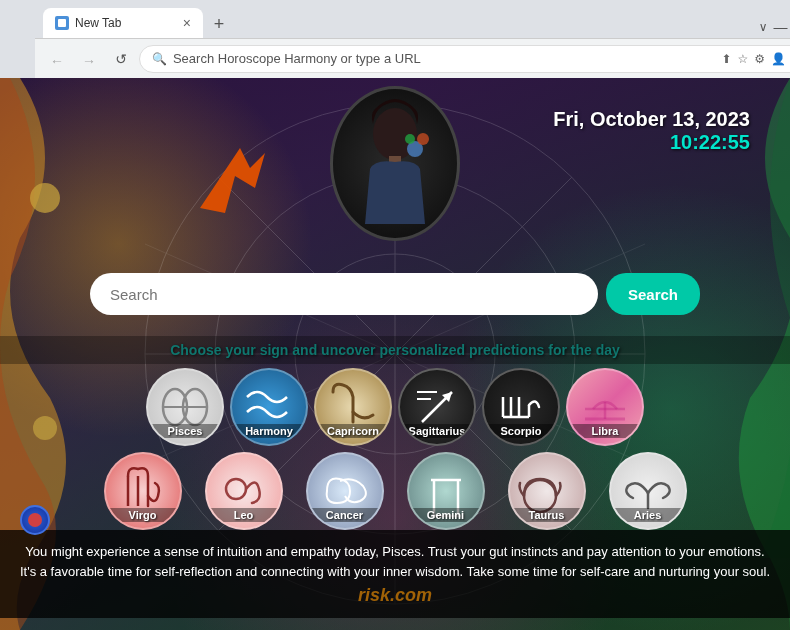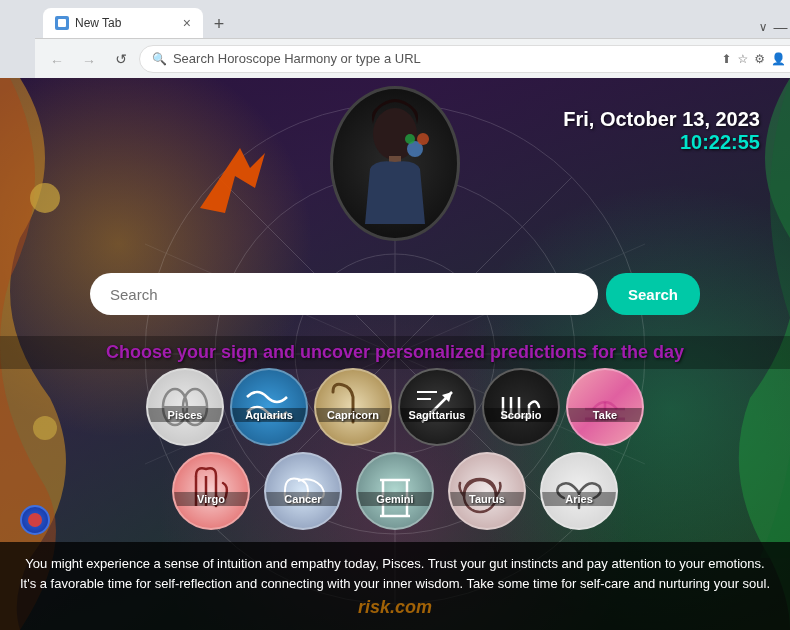--- a/index.html
+++ b/index.html
@@ -21,45 +21,45 @@
     .address-text { flex: 1; font-size: 13px; color: #555; }
     .address-right { display: flex; align-items: center; gap: 6px; color: #666; font-size: 12px; }
 
     
     .page-content { width: 790px; height: 552px; position: relative; overflow: hidden; }
 
     
     .bg-main { width: 100%; height: 100%; background: linear-gradient(135deg, #2a1a3e 0%, #4a2060 30%, #1a3a2a 70%, #2a4a1a 100%); position: absolute; }
 
     
-    .datetime-box { position: absolute; top: 30px; right: 30px; text-align: right; }
+    .datetime-box { position: absolute; top: 30px; right: 40px; text-align: right; }
     .date-text { color: white; font-size: 20px; font-weight: bold; text-shadow: 1px 1px 3px rgba(0,0,0,0.8); }
     .time-text { color: #00e5cc; font-size: 20px; font-weight: bold; text-shadow: 1px 1px 3px rgba(0,0,0,0.8); }
 
     
     .search-container { position: absolute; top: 195px; left: 90px; right: 90px; display: flex; gap: 8px; align-items: center; }
     .search-input { flex: 1; height: 42px; border-radius: 24px; border: none; padding: 0 20px; font-size: 15px; color: #555; background: white; outline: none; }
     .search-btn { background: #00c9a7; color: white; border: none; border-radius: 20px; padding: 0 22px; height: 42px; font-size: 15px; font-weight: bold; cursor: pointer; white-space: nowrap; }
 
     
-    .tagline { position: absolute; top: 258px; left: 0; right: 0; text-align: center; color: #a21caf; font-size: 18px; font-weight: bold; text-shadow: 1px 1px 3px rgba(0,0,0,0.8); background: rgba(0,0,0,0.3); padding: 6px; }
+    .tagline { position: absolute; top: 258px; left: 0; right: 0; text-align: center; color: #0f766e; font-size: 14px; font-weight: bold; text-shadow: 1px 1px 3px rgba(0,0,0,0.8); background: rgba(0,0,0,0.3); padding: 6px; }
     .zodiac-item { display: flex; flex-direction: column; align-items: center; cursor: pointer; }
     .zodiac-circle { width: 78px; height: 78px; border-radius: 50%; overflow: hidden; border: 2px solid rgba(255,255,255,0.3); display: flex; align-items: center; justify-content: center; position: relative; }
-    .zodiac-label { color: white; font-size: 11px; font-weight: bold; text-shadow: 1px 1px 2px rgba(0,0,0,0.8); position: absolute; bottom: 22px; left: 0; right: 0; text-align: center; background: rgba(0,0,0,0.4); padding: 1px 0; }
+    .zodiac-label { color: white; font-size: 11px; font-weight: bold; text-shadow: 1px 1px 2px rgba(0,0,0,0.8); position: absolute; bottom: 6px; left: 0; right: 0; text-align: center; background: rgba(0,0,0,0.4); padding: 1px 0; }
 
     
     .zc-pisces { background: radial-gradient(circle, #e8e8e8, #c0c0c0); }
     .zc-aquarius { background: radial-gradient(circle, #3a9ad9, #1a5a8a); }
     .zc-capricorn { background: radial-gradient(circle, #e8d9b0, #a08040); }
     .zc-sagittarius { background: radial-gradient(circle, #1a1a1a, #3a3a3a); }
     .zc-scorpio { background: radial-gradient(circle, #1a1a1a, #2a2a2a); }
     .zc-libra { background: linear-gradient(135deg, #f0a0b0, #e060a0, #f0a0b0); }
 
     
-    .description-box { position: absolute; bottom: 0; left: 0; right: 0; background: rgba(0,0,0,0.75); padding: 12px 16px; }
+    .description-box { position: absolute; bottom: 12px; left: 0; right: 0; background: rgba(0,0,0,0.75); padding: 12px 16px; }
     .description-text { color: white; font-size: 13px; line-height: 1.5; text-align: center; }
 
     
     .watermark { color: #a16207; font-size: 18px; font-weight: bold; font-style: italic; text-align: center; margin-top: 4px; }
 
     
     .arrow-container { position: absolute; top: 60px; left: 190px; z-index: 20; }
 
     
     .bg-pattern { position: absolute; inset: 0; background:
@@ -200,21 +200,21 @@
         <div class="zodiac-label">Pisces</div>
       </div>
     </div>
 
     <div class="zodiac-item">
       <div class="zodiac-circle zc-aquarius" style="width:78px;height:78px;border-radius:50%;overflow:hidden;border:2px solid rgba(255,255,255,0.3);display:flex;align-items:center;justify-content:center;position:relative;">
         <svg width="60" height="60" viewBox="0 0 60 60" xmlns="http://www.w3.org/2000/svg">
             <path d="M8,20 Q18,10 28,20 Q38,30 48,20" fill="none" stroke="white" stroke-width="2.5"></path>
             <path d="M8,35 Q18,25 28,35 Q38,45 48,35" fill="none" stroke="white" stroke-width="2.5"></path>
           </svg>
-        <div class="zodiac-label">Aquarius</div>
+        <div class="zodiac-label">Harmony</div>
       </div>
     </div>
 
     <div class="zodiac-item">
       <div class="zodiac-circle zc-capricorn" style="width:78px;height:78px;border-radius:50%;overflow:hidden;border:2px solid rgba(255,255,255,0.3);display:flex;align-items:center;justify-content:center;position:relative;">
         <svg width="60" height="60" viewBox="0 0 60 60" xmlns="http://www.w3.org/2000/svg">
             <path d="M10,15 Q10,5 20,8 Q28,10 30,20 L30,45" fill="none" stroke="#6a4a20" stroke-width="3" stroke-linecap="round"></path>
             <path d="M30,35 Q40,45 50,38" fill="none" stroke="#6a4a20" stroke-width="3" stroke-linecap="round"></path>
           </svg>
         <div class="zodiac-label">Capricorn</div>
@@ -248,39 +248,48 @@
     </div>
 
     <div class="zodiac-item">
       <div class="zodiac-circle zc-libra" style="width:78px;height:78px;border-radius:50%;overflow:hidden;border:2px solid rgba(255,255,255,0.3);display:flex;align-items:center;justify-content:center;position:relative;">
         <svg width="60" height="60" viewBox="0 0 60 60" xmlns="http://www.w3.org/2000/svg">
             <line x1="10" y1="42" x2="50" y2="42" stroke="#c0208060" stroke-width="3"></line>
             <line x1="30" y1="42" x2="30" y2="25" stroke="#c0208060" stroke-width="2.5"></line>
             <line x1="10" y1="32" x2="50" y2="32" stroke="#c0208060" stroke-width="2.5"></line>
             <path d="M18,32 Q30,18 42,32" fill="none" stroke="#c0208060" stroke-width="2.5"></path>
           </svg>
-        <div class="zodiac-label">Take</div>
-      </div>
-    </div>
-  </div>
-
-  <div style="position:absolute; top:374px; left:78px; right:78px; display:flex; justify-content:center; gap:14px;">
+        <div class="zodiac-label">Libra</div>
+      </div>
+    </div>
+  </div>
+
+  <div style="position:absolute; top:374px; left:78px; right:78px; display:flex; justify-content:center; gap:23px;">
 
     <div class="zodiac-item">
       <div style="width:78px;height:78px;border-radius:50%;overflow:hidden;border:2px solid rgba(255,255,255,0.3);display:flex;align-items:center;justify-content:center;position:relative;background:radial-gradient(circle,#f8d0d0,#e06060);">
         <svg width="60" height="60" viewBox="0 0 60 60" xmlns="http://www.w3.org/2000/svg">
             <path d="M15,15 Q15,5 25,8 Q35,5 35,15 L35,45" fill="none" stroke="#8a2020" stroke-width="2.5" stroke-linecap="round"></path>
             <path d="M15,15 L15,45" stroke="#8a2020" stroke-width="2.5"></path>
             <path d="M25,15 L25,45" stroke="#8a2020" stroke-width="2.5"></path>
             <path d="M35,35 Q42,45 45,35 Q48,25 42,22" fill="none" stroke="#8a2020" stroke-width="2.5" stroke-linecap="round"></path>
           </svg>
         <div class="zodiac-label">Virgo</div>
       </div>
     </div>
 
+    <div class="zodiac-item">
+      <div style="width:78px;height:78px;border-radius:50%;overflow:hidden;border:2px solid rgba(255,255,255,0.3);display:flex;align-items:center;justify-content:center;position:relative;background:radial-gradient(circle,#f8e8e8,#f0a0a0);">
+        <svg width="60" height="60" viewBox="0 0 60 60" xmlns="http://www.w3.org/2000/svg">
+            <circle cx="22" cy="28" r="10" fill="none" stroke="#9a4040" stroke-width="2.5"></circle>
+            <path d="M32,28 Q42,15 45,28 Q48,40 38,42" fill="none" stroke="#9a4040" stroke-width="2.5" stroke-linecap="round"></path>
+          </svg>
+        <div class="zodiac-label">Leo</div>
+      </div>
+    </div>
 
     <div class="zodiac-item">
       <div style="width:78px;height:78px;border-radius:50%;overflow:hidden;border:2px solid rgba(255,255,255,0.3);display:flex;align-items:center;justify-content:center;position:relative;background:radial-gradient(circle,#d8e8f8,#8090b0);">
         <svg width="60" height="60" viewBox="0 0 60 60" xmlns="http://www.w3.org/2000/svg">
             <path d="M12,30 Q12,15 25,18 Q35,20 35,30 Q35,42 22,42 Q10,42 12,30 Z" fill="none" stroke="white" stroke-width="2"></path>
             <path d="M25,20 Q38,15 48,25 Q55,35 45,40 Q35,44 30,35" fill="none" stroke="white" stroke-width="2"></path>
           </svg>
         <div class="zodiac-label">Cancer</div>
       </div>
     </div>

